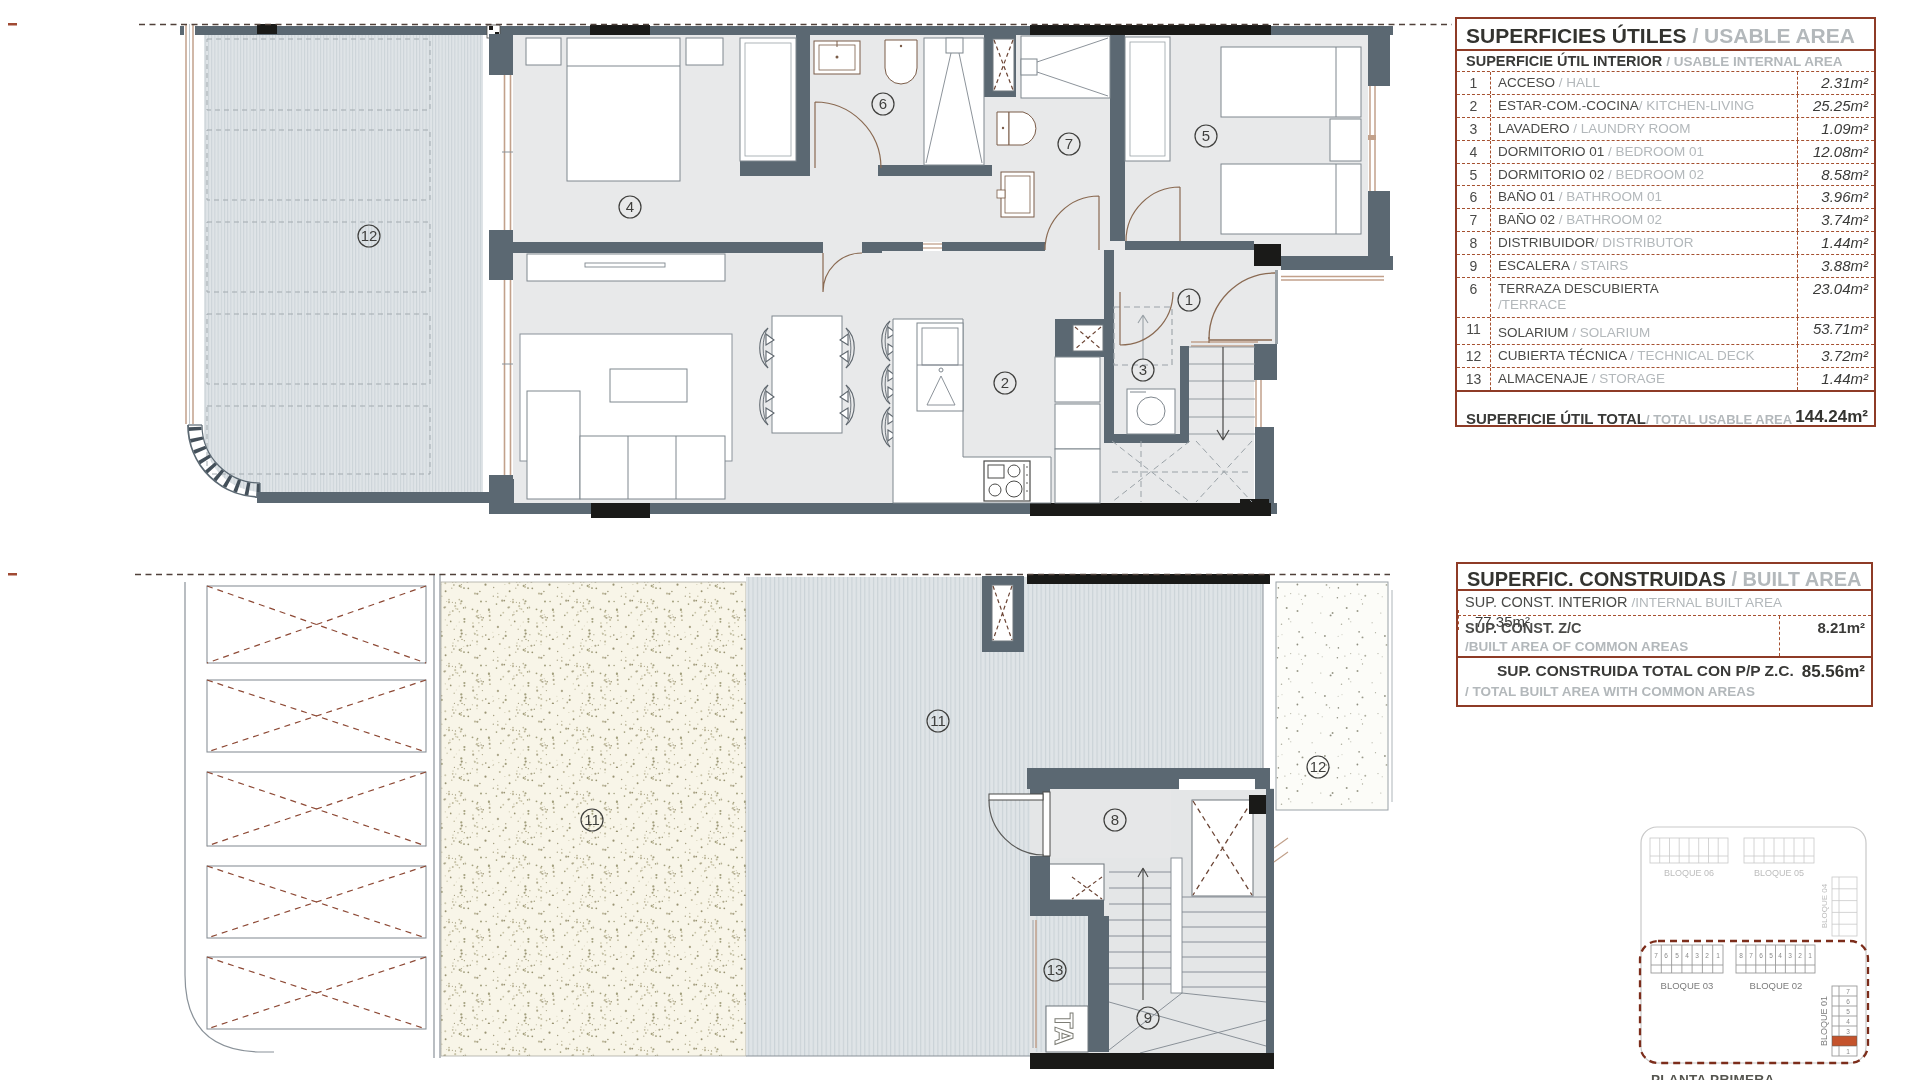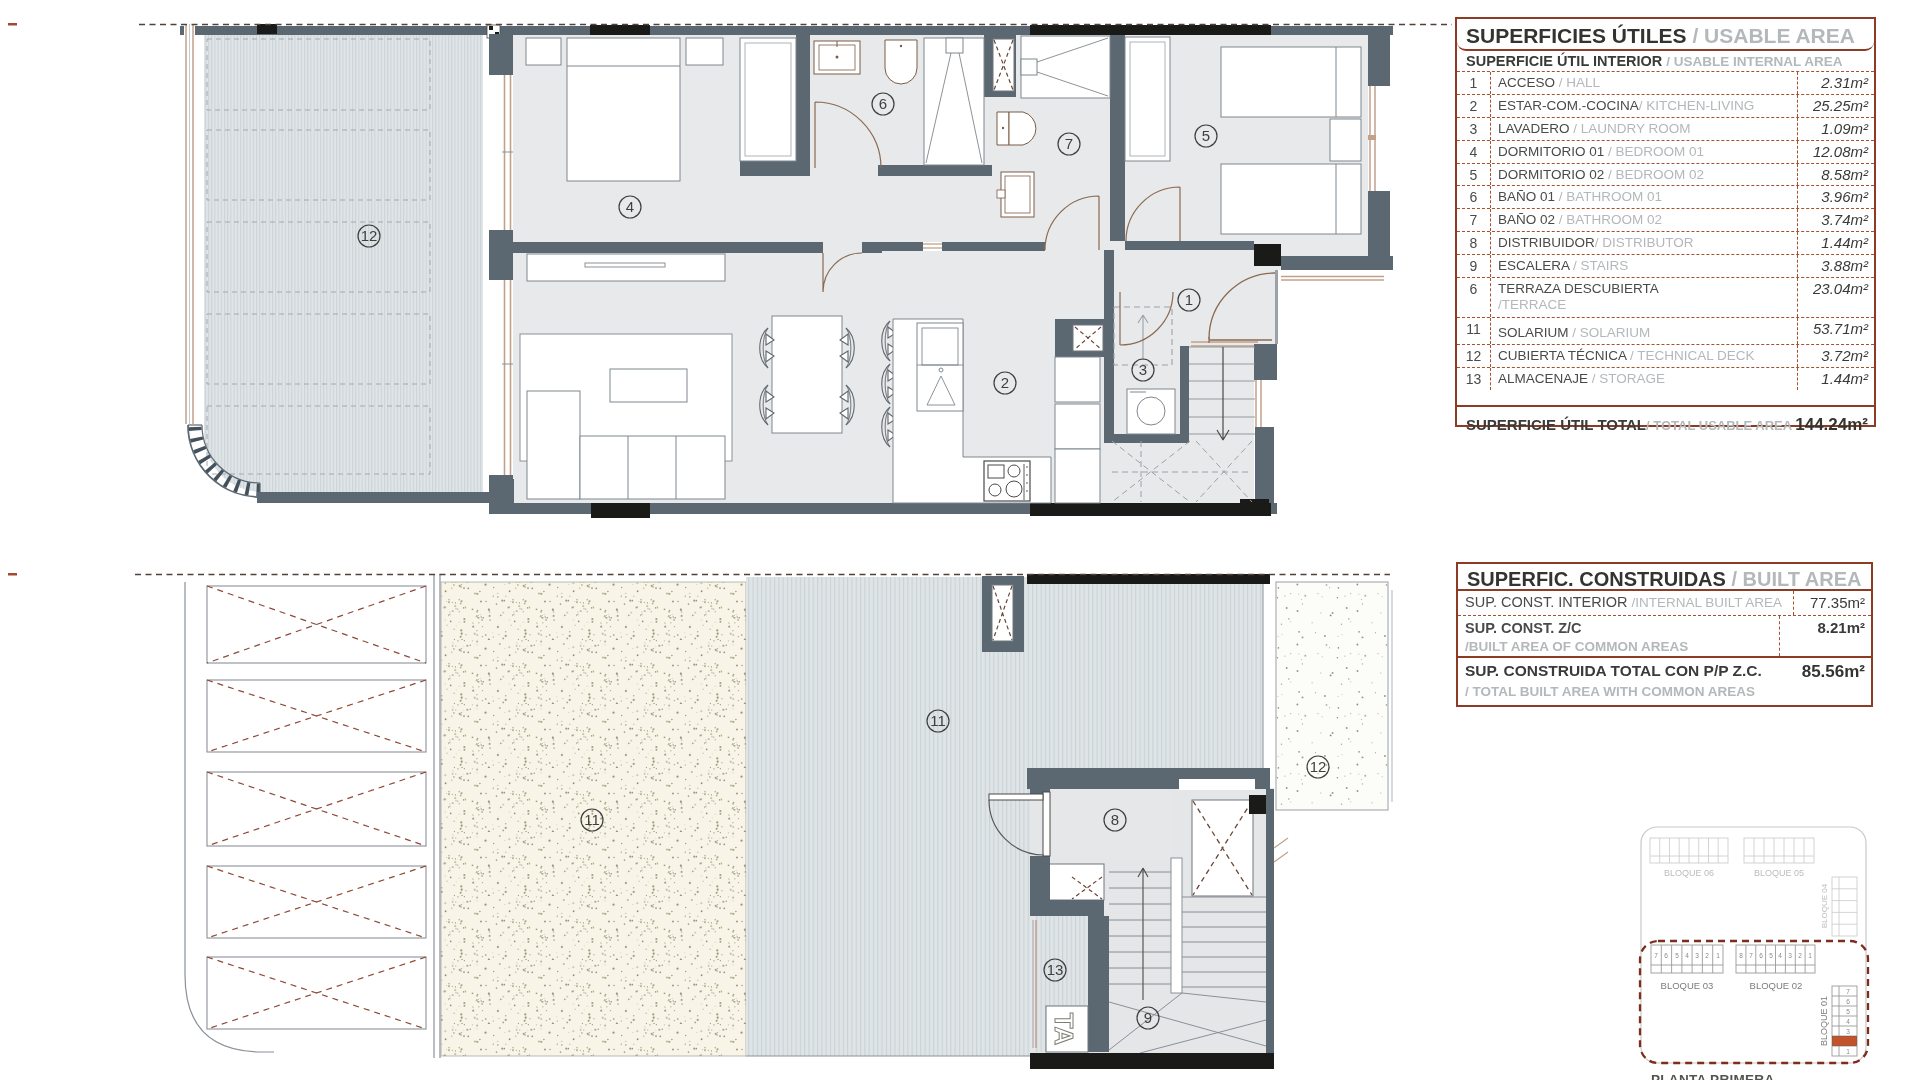--- a/index.html
+++ b/index.html
@@ -731,21 +731,21 @@
           <text x="1848" y="1053.5">1</text>
 </g>
 <text x="1827" y="1021" font-size="9" fill="#7c7c7c" text-anchor="middle" transform="rotate(-90 1827 1021)">BLOQUE 01</text>
 
 <text x="1651" y="1084" font-size="13.5" font-weight="bold" fill="#55554f" letter-spacing="0.3">PLANTA PRIMERA</text>
 </g>
 </svg>
 
 <div class="tbl" id="t1" style="left:1455px;top:17px;width:421px;height:410px;">
 
-  <div style="height:32px;line-height:33px;padding-left:9px;font-size:21px;font-weight:bold;color:#33332f;border-bottom:2px solid #8e3b26;box-sizing:border-box;white-space:nowrap;border-radius:9px;">SUPERFICIES ÚTILES <span class="gr">/ USABLE AREA</span></div>
+  <div style="height:32px;line-height:33px;padding-left:9px;font-size:21px;font-weight:bold;color:#33332f;border-bottom:2px solid #8e3b26;box-sizing:border-box;white-space:nowrap;">SUPERFICIES ÚTILES <span class="gr">/ USABLE AREA</span></div>
 
   <div style="height:20px;line-height:20px;padding-left:9px;font-size:14.5px;font-weight:bold;color:#3a3a38;white-space:nowrap;">SUPERFICIE ÚTIL INTERIOR <span class="gr" style="font-size:13.5px;">/ USABLE INTERNAL AREA</span></div>
   <div class="trow" style="height:23px;">
         <div class="tnum">1</div>
         <div class="tname">ACCESO <span class="gr">/ HALL</span></div>
         <div class="tval">2.31m²</div>
       </div>
   <div class="trow" style="height:23px;">
         <div class="tnum">2</div>
         <div class="tname">ESTAR-COM.-COCINA<span class="gr">/ KITCHEN-LIVING</span></div>
@@ -800,38 +800,38 @@
         <div class="tnum">12</div>
         <div class="tname">CUBIERTA TÉCNICA <span class="gr">/ TECHNICAL DECK</span></div>
         <div class="tval">3.72m²</div>
       </div>
   <div class="trow" style="height:23px;">
         <div class="tnum">13</div>
         <div class="tname">ALMACENAJE <span class="gr">/ STORAGE</span></div>
         <div class="tval">1.44m²</div>
       </div>
 
-  <div style="display:flex;border-top:2px solid #8e3b26;height:35px;align-items:center;margin-top:15px;">
+  <div style="display:flex;border-top:2px solid #8e3b26;height:35px;align-items:flex-end;">
     <div style="flex:1;padding-left:9px;font-size:15px;font-weight:bold;color:#3a3a38;white-space:nowrap;">SUPERFICIE ÚTIL TOTAL<span class="gr" style="font-size:13px;">/ TOTAL USABLE AREA</span></div>
     <div style="width:95px;text-align:right;padding-right:6px;font-size:17px;font-weight:bold;color:#33332f;white-space:nowrap;">144.24m²</div>
   </div>
 </div>
 
 <div class="tbl" id="t2" style="left:1456px;top:562px;width:417px;height:145px;">
 
   <div style="height:27px;line-height:30px;padding-left:9px;font-size:20px;font-weight:bold;color:#33332f;border-bottom:2px solid #8e3b26;box-sizing:border-box;white-space:nowrap;" id="t2t">SUPERFIC. CONSTRUIDAS <span class="gr">/ BUILT AREA</span></div>
-  <div style="display:flex;box-sizing:border-box;height:24px;">
+  <div style="display:flex;box-sizing:border-box;height:24px;flex-direction:column;">
     <div style="flex:1;font-size:14.5px;color:#4a4a48;padding:3px 0 0 7px;white-space:nowrap;">SUP. CONST. INTERIOR <span class="gr" style="font-size:13.5px;">/INTERNAL BUILT AREA</span></div>
     <div style="width:78px;box-sizing:border-box;border-left:1px dashed #a5502f;font-size:15px;font-weight:normal;color:#3a3a38;text-align:right;padding:3px 6px 0 0;">77.35m²</div>
   </div>
   <div style="display:flex;box-sizing:border-box;height:41px;border-top:1px dashed #a5502f;">
     <div style="flex:1;font-size:14.5px;color:#4a4a48;padding:3px 0 0 7px;line-height:18px;font-weight:bold;">SUP. CONST. Z/C<br><span class="gr" style="font-size:13.5px;">/BUILT AREA OF COMMON AREAS</span></div>
     <div style="width:92px;box-sizing:border-box;border-left:1px dashed #a5502f;font-size:15px;font-weight:bold;color:#3a3a38;text-align:right;padding:3px 6px 0 0;">8.21m²</div>
   </div>
   <div style="box-sizing:border-box;border-top:2px solid #8e3b26;padding:4px 0 0 7px;">
     <div style="display:flex;">
-      <div style="flex:1;font-size:15.5px;font-weight:bold;color:#3a3a38;white-space:nowrap;">SUP. CONSTRUIDA TOTAL CON P/P Z.C.</div>
+      <div style="flex:1;font-size:15.5px;font-weight:bold;color:#3a3a38;white-space:nowrap;margin-left:32px;">SUP. CONSTRUIDA TOTAL CON P/P Z.C.</div>
       <div style="width:110px;text-align:right;padding-right:6px;font-size:17px;font-weight:bold;color:#33332f;">85.56m²</div>
     </div>
     <div style="font-size:13.5px;font-weight:bold;color:#b3b8bb;padding-top:2px;">/ TOTAL BUILT AREA WITH COMMON AREAS</div>
   </div>
 </div>
 </div>
 
 </body></html>

